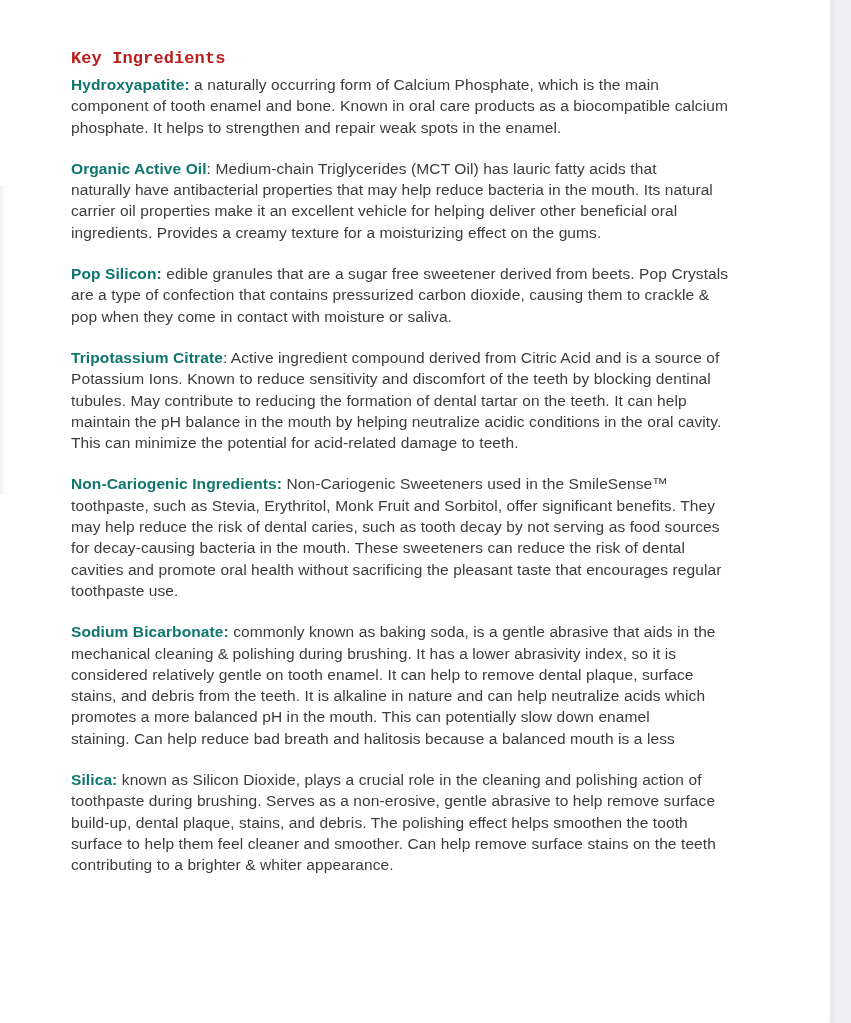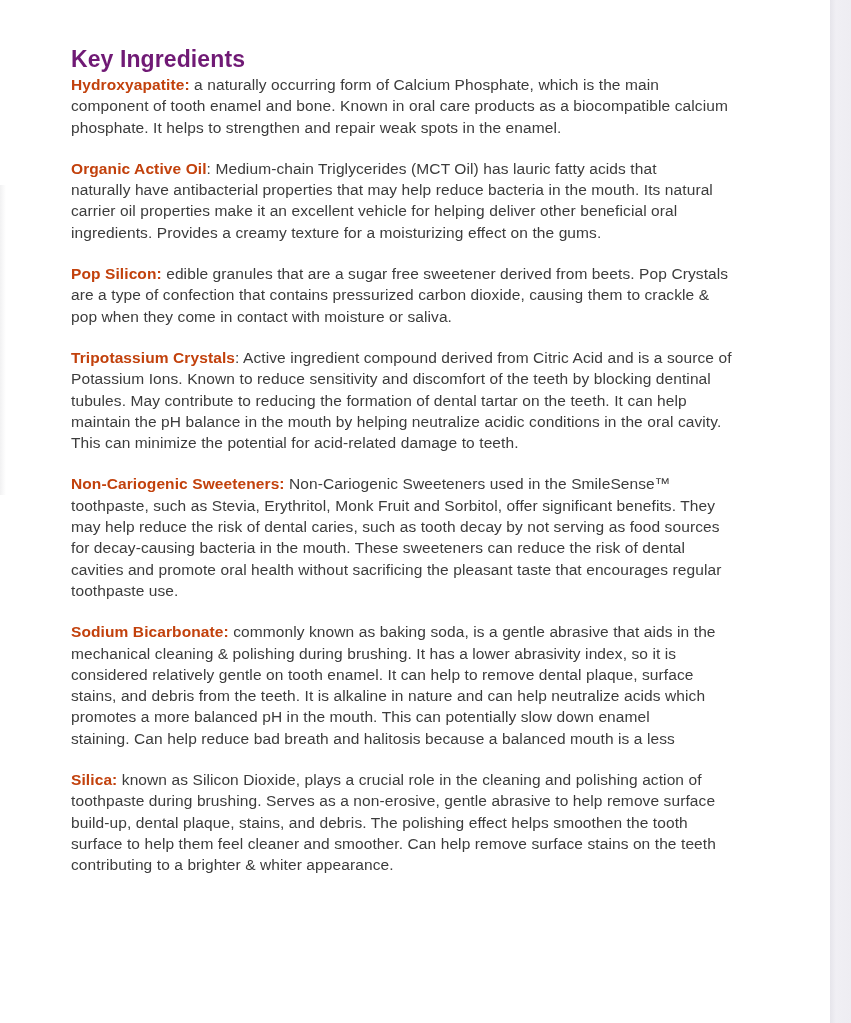--- a/index.html
+++ b/index.html
@@ -14,37 +14,38 @@
     position: relative;
     overflow: hidden;
   }
   .page {
     position: absolute;
     left: 71px;
     top: 48px;
     width: 760px;
   }
   .heading {
-    font-size: 23px;
+    font-size: 17px;
     line-height: 22px;
     font-weight: 700;
-    color: #701a75;
+    color: #b91c1c;
     letter-spacing: 0.1px;
     margin: 0 0 4px 0;
+    font-family: Liberation Mono, monospace;
   }
   .para {
     margin: 0 0 20px 0;
     font-size: 15.5px;
     line-height: 21.3px;
     color: #3c3c3c;
     letter-spacing: 0.1px;
   }
   .para strong {
     font-weight: 700;
-    color: #c2410c;
+    color: #0f766e;
   }
   .para .desc {
     white-space: pre-line;
   }
   .viewer-strip {
     position: absolute;
     top: 0;
     right: 0;
     width: 21px;
     height: 100%;
@@ -69,26 +70,26 @@
         <p class="para"><strong>Hydroxyapatite:</strong><span class="desc"> a naturally occurring form of Calcium Phosphate, which is the main
 component of tooth enamel and bone. Known in oral care products as a biocompatible calcium
 phosphate. It helps to strengthen and repair weak spots in the enamel.</span></p>
         <p class="para"><strong>Organic Active Oil</strong><span class="desc">: Medium-chain Triglycerides (MCT Oil) has lauric fatty acids that
 naturally have antibacterial properties that may help reduce bacteria in the mouth. Its natural
 carrier oil properties make it an excellent vehicle for helping deliver other beneficial oral
 ingredients. Provides a creamy texture for a moisturizing effect on the gums.</span></p>
         <p class="para"><strong>Pop Silicon:</strong><span class="desc"> edible granules that are a sugar free sweetener derived from beets. Pop Crystals
 are a type of confection that contains pressurized carbon dioxide, causing them to crackle &amp;
 pop when they come in contact with moisture or saliva.</span></p>
-        <p class="para"><strong>Tripotassium Crystals</strong><span class="desc">: Active ingredient compound derived from Citric Acid and is a source of
+        <p class="para"><strong>Tripotassium Citrate</strong><span class="desc">: Active ingredient compound derived from Citric Acid and is a source of
 Potassium Ions. Known to reduce sensitivity and discomfort of the teeth by blocking dentinal
 tubules. May contribute to reducing the formation of dental tartar on the teeth. It can help
 maintain the pH balance in the mouth by helping neutralize acidic conditions in the oral cavity.
 This can minimize the potential for acid-related damage to teeth.</span></p>
-        <p class="para"><strong>Non-Cariogenic Sweeteners:</strong><span class="desc"> Non-Cariogenic Sweeteners used in the SmileSense™
+        <p class="para"><strong>Non-Cariogenic Ingredients:</strong><span class="desc"> Non-Cariogenic Sweeteners used in the SmileSense™
 toothpaste, such as Stevia, Erythritol, Monk Fruit and Sorbitol, offer significant benefits. They
 may help reduce the risk of dental caries, such as tooth decay by not serving as food sources
 for decay-causing bacteria in the mouth. These sweeteners can reduce the risk of dental
 cavities and promote oral health without sacrificing the pleasant taste that encourages regular
 toothpaste use.</span></p>
         <p class="para"><strong>Sodium Bicarbonate:</strong><span class="desc"> commonly known as baking soda, is a gentle abrasive that aids in the
 mechanical cleaning &amp; polishing during brushing. It has a lower abrasivity index, so it is
 considered relatively gentle on tooth enamel. It can help to remove dental plaque, surface
 stains, and debris from the teeth. It is alkaline in nature and can help neutralize acids which
 promotes a more balanced pH in the mouth. This can potentially slow down enamel

